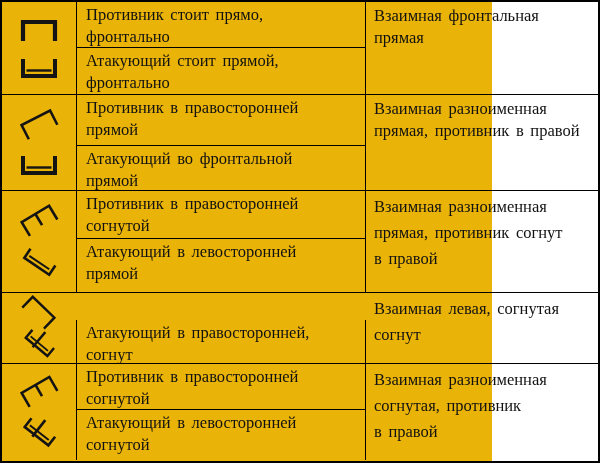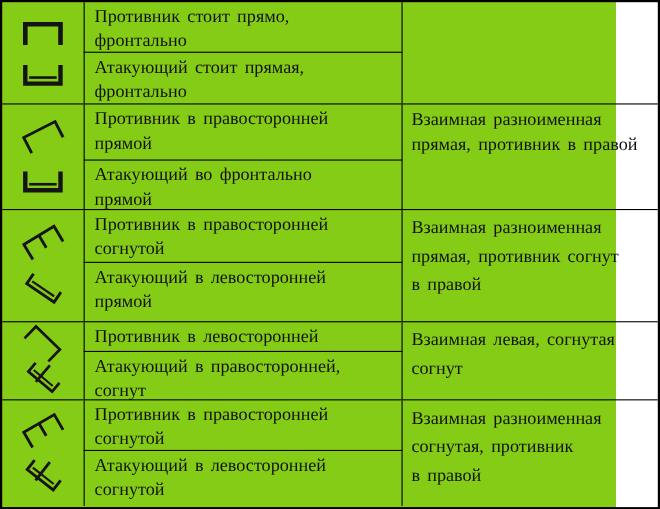--- a/index.html
+++ b/index.html
@@ -1,26 +1,26 @@
 <!DOCTYPE html>
 <html><head>
 <meta charset="utf-8">
 <style>
   html, body {
     margin: 0;
     padding: 0;
     background: #ffffff;
   }
   .page {
-    width: 560px;
+    width: 492px;
     height: 463px;
     box-sizing: border-box;
     font-family: "Liberation Serif", "DejaVu Serif", serif;
     color: #121212;
-    background: #84cc16;
+    background: #eab308;
   }
   .tbl {
     box-sizing: border-box;
     width: 600px;
     height: 463px;
     border: 2px solid #000;
     display: flex;
     flex-direction: column;
   }
   .block {
@@ -88,39 +88,41 @@
         <svg width="46" height="30" viewBox="0 0 46 30">
           <path d="M7 26 V7 H39 V26" stroke-width="4.2"></path>
         </svg>
         <svg width="46" height="26" viewBox="0 0 46 26">
           <path d="M7 4 V21 H39 V4" stroke-width="4"></path>
           <path d="M10.5 15.5 H35.5" stroke-width="2.4"></path>
         </svg>
       </div>
       <div class="cell mid r1">Противник стоит прямо,
 фронтально</div>
-      <div class="cell mid r2">Атакующий стоит прямая,
+      <div class="cell mid r2">Атакующий стоит прямой,
 фронтально</div>
+      <div class="cell result">Взаимная фронтальная
+прямая</div>
     </section>
 
     <section class="block">
       <div class="cell sym-cell">
         <svg width="48" height="34" viewBox="0 0 48 34">
           <g transform="rotate(-27 24 17)">
               <path d="M8 26 V10 H40 V26" stroke-width="2.6"></path>
             </g>
         </svg>
         <svg width="46" height="26" viewBox="0 0 46 26">
           <path d="M7 4 V21 H39 V4" stroke-width="4"></path>
           <path d="M10.5 15.5 H35.5" stroke-width="2.4"></path>
         </svg>
       </div>
       <div class="cell mid r1">Противник в правосторонней
 прямой</div>
-      <div class="cell mid r2">Атакующий во фронтально
+      <div class="cell mid r2">Атакующий во фронтальной
 прямой</div>
       <div class="cell result">Взаимная разноименная
 прямая, противник в правой</div>
     </section>
 
     <section class="block">
       <div class="cell sym-cell">
         <svg width="48" height="34" viewBox="0 0 48 34">
           <g transform="rotate(-31 24 17)">
             <path d="M8 26 V10 H40 V26" stroke-width="2.6"></path>
@@ -151,21 +153,20 @@
             </g>
         </svg>
         <svg width="46" height="32" viewBox="0 0 48 34">
           <g transform="rotate(40 24 17)">
             <path d="M9 10 V21 H39 V10" stroke-width="2.6"></path>
             <path d="M12 16.5 H36" stroke-width="2"></path>
             <path d="M21 3 V24" stroke-width="2.6"></path>
           </g>
         </svg>
       </div>
-      <div class="cell mid r1">Противник в левосторонней</div>
       <div class="cell mid r2">Атакующий в правосторонней,
 согнут</div>
       <div class="cell result roomy">Взаимная левая, согнутая
 согнут</div>
     </section>
 
     <section class="block">
       <div class="cell sym-cell">
         <svg width="48" height="34" viewBox="0 0 48 34">
           <g transform="rotate(-30 24 17)">

